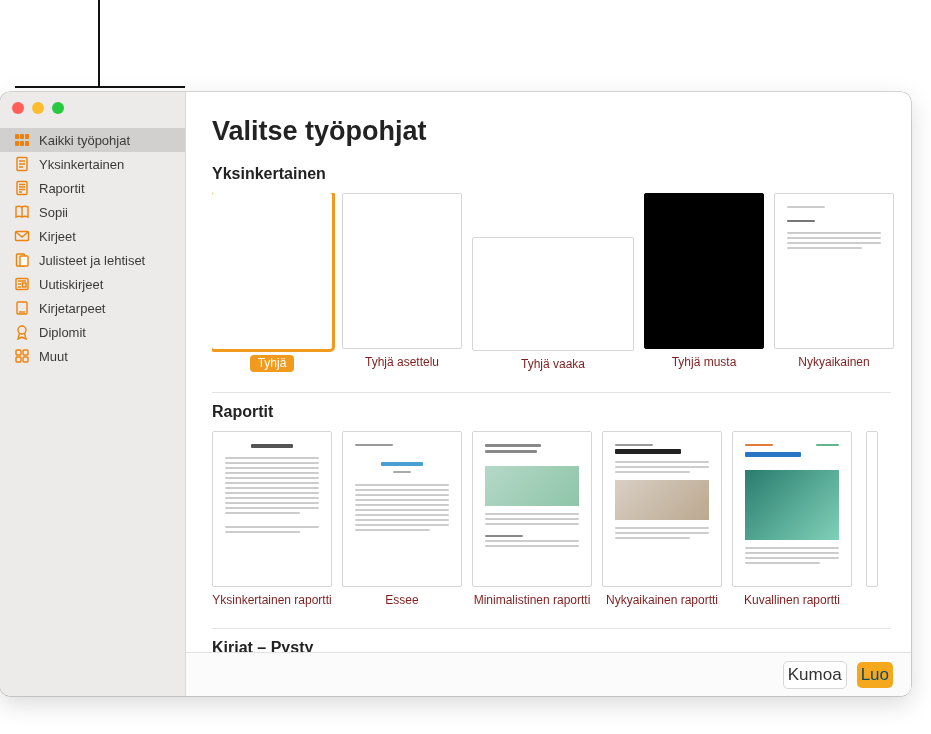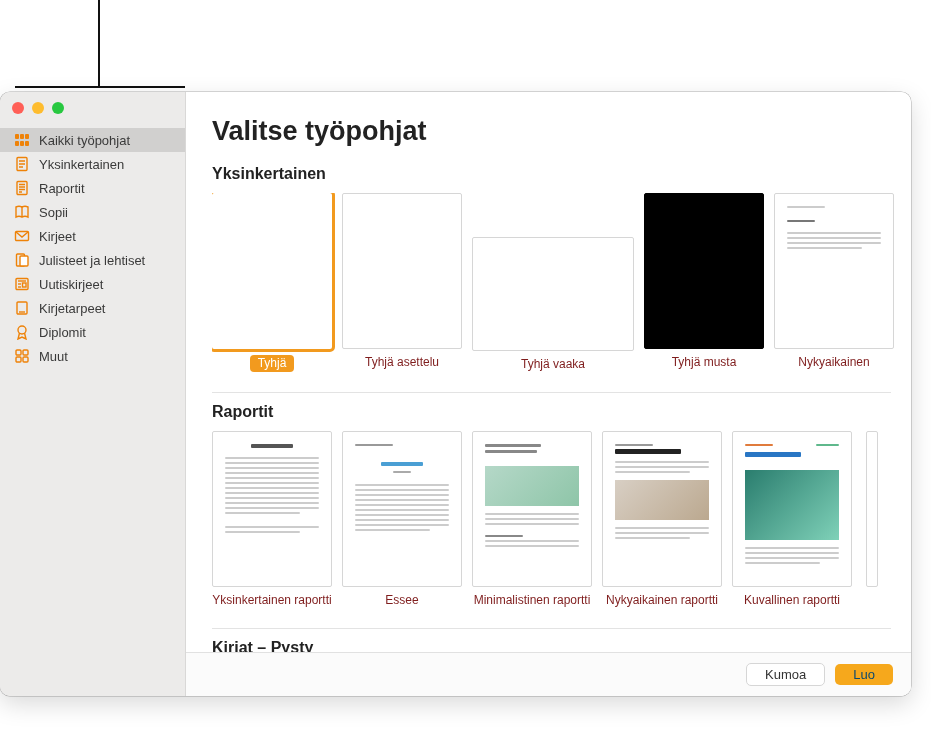--- a/index.html
+++ b/index.html
@@ -179,22 +179,22 @@
     height: 44px;
     background: #fbfbfb;
     border-top: 1px solid #e1e1e1;
     display: flex;
     justify-content: flex-end;
     align-items: center;
     gap: 10px;
     padding: 0 18px;
   }
   .btn {
-    font-size: 13px;
-    padding: 3px 18px;
+    font-size: 17px;
+    padding: 3px 4px;
     border-radius: 5px;
     border: none;
     cursor: default;
   }
   .btn.secondary {
     background: #fff;
     border: 1px solid #d6d6d6;
     color: #333;
   }
   .btn.primary {

